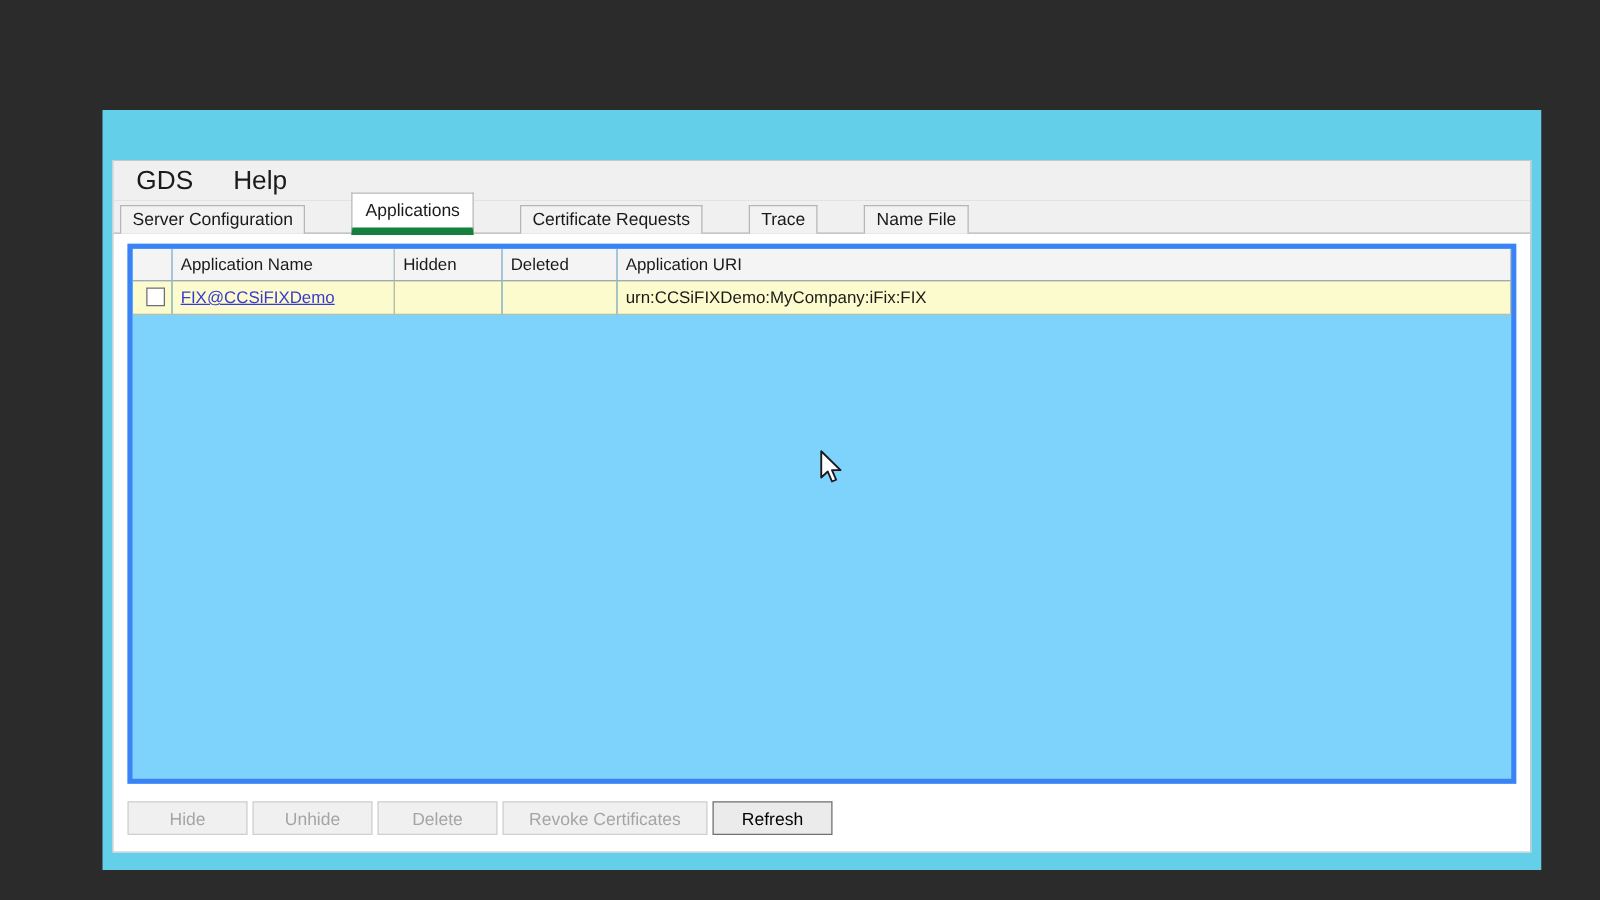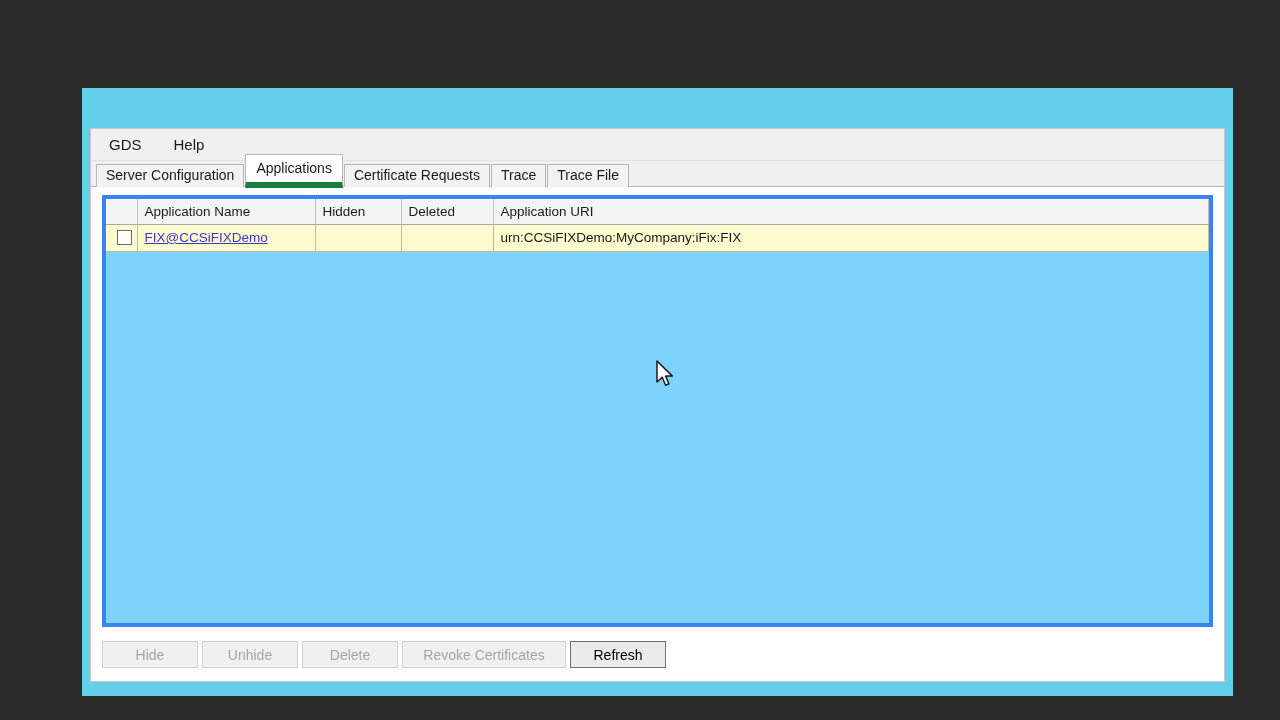--- a/index.html
+++ b/index.html
@@ -116,37 +116,38 @@
   #menubar {
     height: 32px;
     background: #f0f0f0;
     border-bottom: 1px solid #e2e2e2;
     display: flex;
     align-items: center;
     padding-left: 16px;
     box-sizing: border-box;
   }
   .menu-item {
-    font-size: 15px;
+    font-size: 21px;
     color: #1a1a1a;
     padding: 2px 12px 2px 2px;
     margin-right: 18px;
     cursor: default;
   }
 
   
   #tabstrip {
     position: relative;
     height: 26px;
     background: #f0f0f0;
     padding-left: 5px;
     border-bottom: 1px solid #b6b6b6;
     box-sizing: border-box;
     display: flex;
     align-items: flex-end;
+    gap: 36px;
   }
   .tab {
     font-size: 14px;
     color: #1a1a1a;
     background: #f2f2f2;
     border: 1px solid #b6b6b6;
     border-bottom: none;
     padding: 3px 9px 4px 9px;
     margin-right: 1px;
     line-height: 15px;
@@ -294,21 +295,21 @@
       <div id="menubar">
         <div class="menu-item">GDS</div>
         <div class="menu-item">Help</div>
       </div>
 
       <div id="tabstrip">
         <div class="tab">Server Configuration</div>
         <div class="tab active">Applications</div>
         <div class="tab">Certificate Requests</div>
         <div class="tab">Trace</div>
-        <div class="tab">Trace File</div>
+        <div class="tab">Name File</div>
       </div>
 
       <div id="tabcontent">
 
         <div id="listpanel">
           <table class="grid">
             <thead>
               <tr>
                 <th class="col-check"></th>
                 <th class="col-name">Application Name</th>

